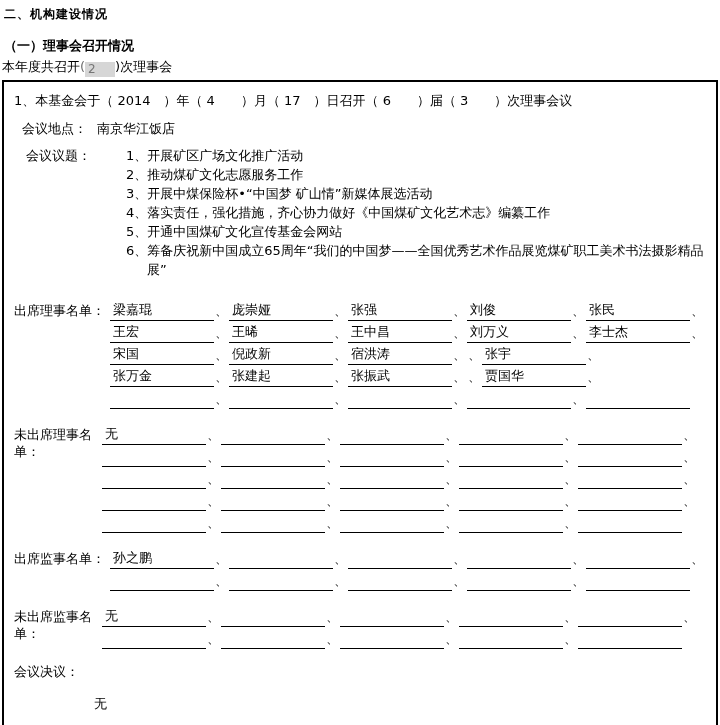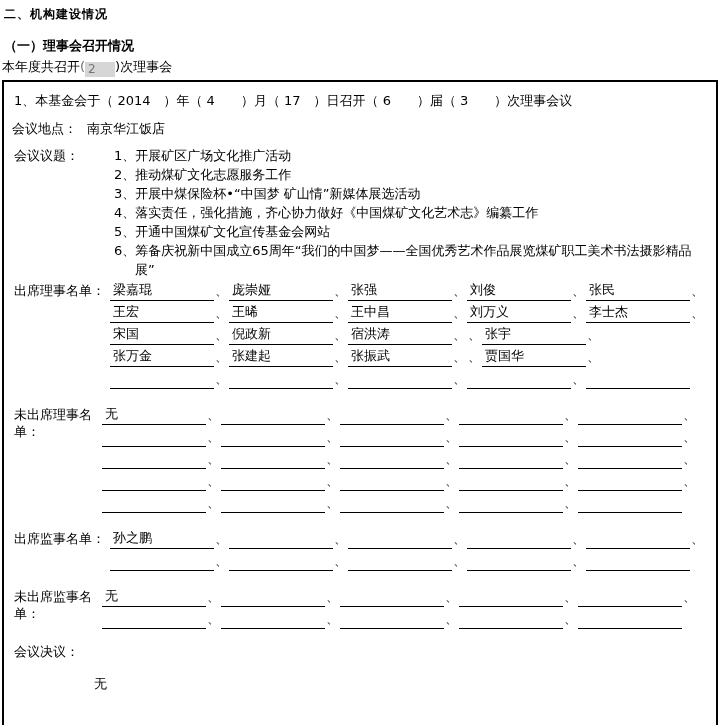--- a/index.html
+++ b/index.html
@@ -44,33 +44,33 @@
   }
 
   .report-box {
     border: 2px solid #000;
     min-height: 655px;
     padding: 8px 8px 0 8px;
   }
 
   .headline { line-height: 18px; margin: 2px 0 10px 2px; }
 
-  .location-row { margin: 0 0 8px 0; line-height: 18px; }
+  .location-row { margin: 0 0 8px 10px; line-height: 18px; }
   .location-value { margin-left: 10px; }
 
-  .topics-row { display: flex; margin-left: 2px; }
+  .topics-row { display: flex; margin-left: 14px; }
   .topics-label { width: 100px; flex: 0 0 100px; line-height: 19px; }
   .topics-list { flex: 1; }
   .topic {
     line-height: 19px;
     padding-left: 21px;
     text-indent: -21px;
   }
 
-  .rosters { margin-top: 0; }
+  .rosters { margin-top: 20px; }
   .roster { display: flex; margin: 0 0 14px 2px; }
   .roster-label {
     flex: 0 0 96px;
     width: 96px;
     padding-top: 3px;
     line-height: 17px;
     word-break: break-all;
   }
   .roster-label.narrow { flex: 0 0 88px; width: 88px; }
   .roster-rows { flex: 1; }

